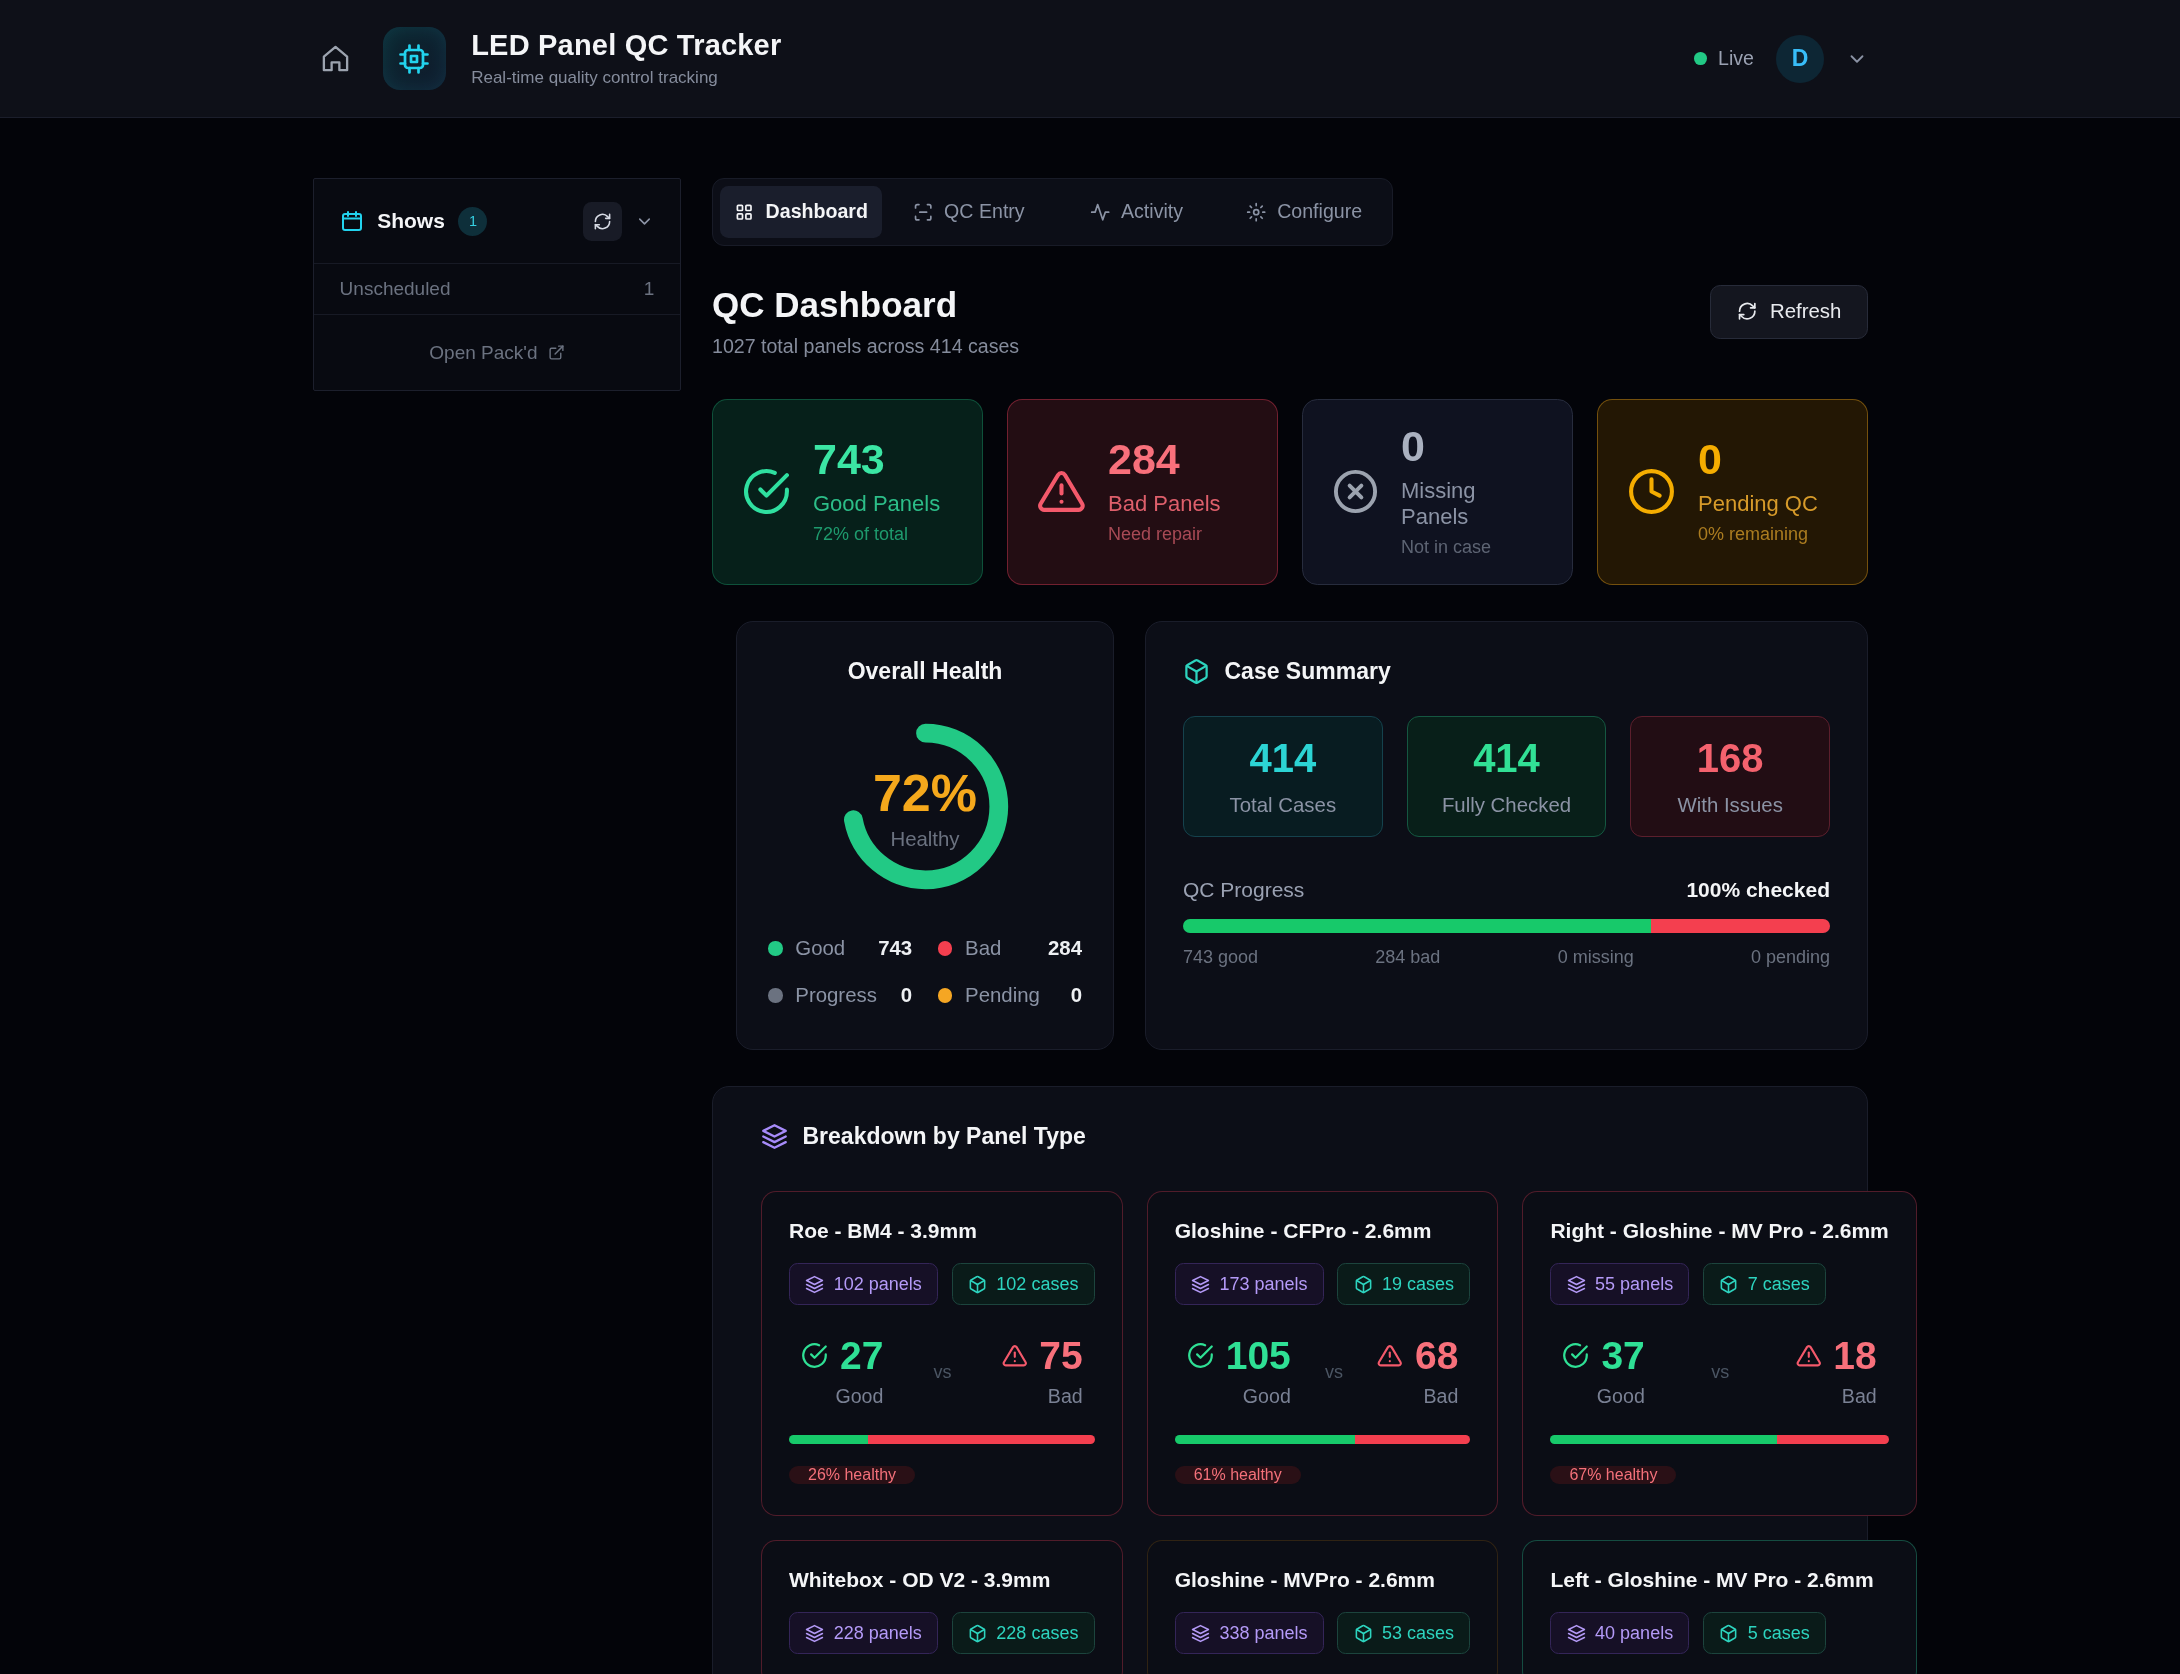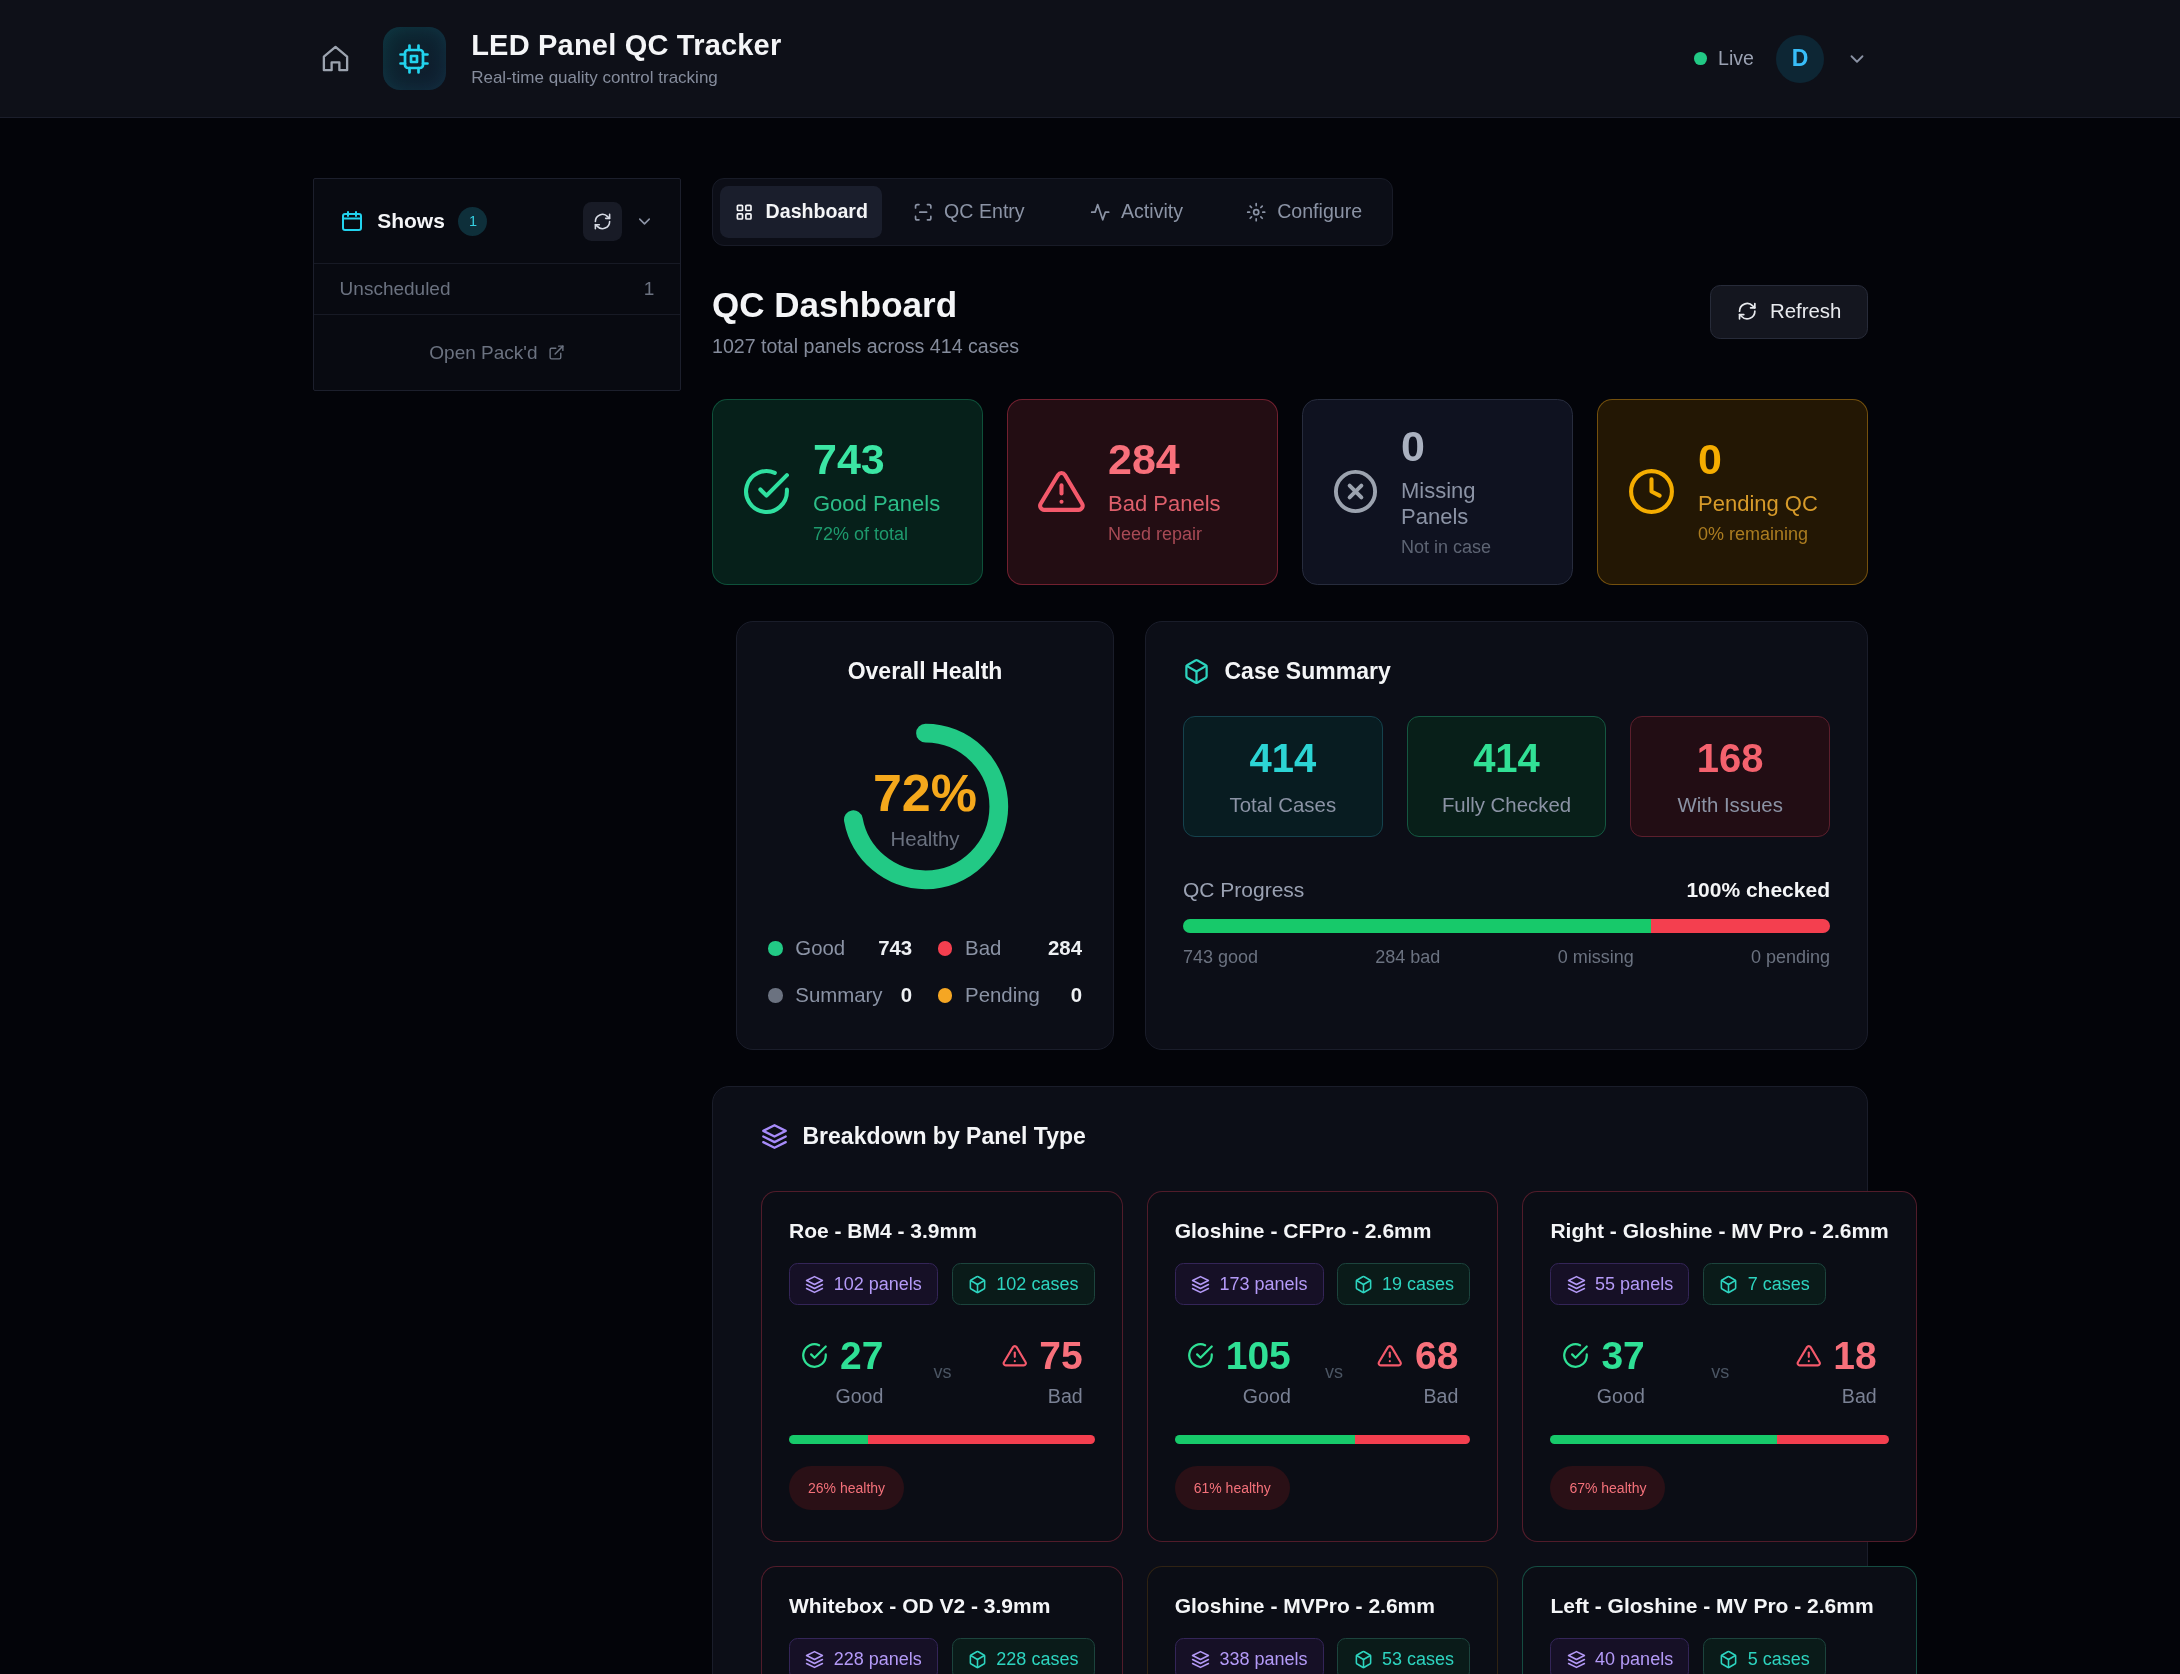--- a/index.html
+++ b/index.html
@@ -113,21 +113,21 @@
   .badge-cases  { background:#0a1b19; border:0.9px solid #1c443d; color:#2dd4bf; }
   .pt-stats { margin-top:31px; display:flex; align-items:center; justify-content:space-between; padding:0 12px; }
   .pt-side { display:flex; flex-direction:column; align-items:flex-end; }
   .pt-num-row { display:flex; align-items:center; gap:12px; }
   .pt-num-row.good { color:#2fe095; } .pt-num-row.bad { color:#f8707b; }
   .pt-num-row.bad .pt-stat-icon { color:#f4596b; }
   .pt-num { font-size:39px; font-weight:bold; line-height:1; }
   .pt-sub { font-size:19.6px; color:#7a8194; margin-top:10.2px; }
   .pt-vs { font-size:18px; color:#4b5563; }
   .pt-bar { margin-top:27px; height:8.5px; border-radius:851px; overflow:hidden; display:flex; }
-  .pill { margin-top:22px; display:inline-flex; padding:14px 19px; border-radius:851px; font-size:14px; }
+  .pill { margin-top:22px; display:inline-flex; padding:0 19px; border-radius:851px; font-size:16px; }
   .pill.t-red   { background:#2a1016; color:#f4717a; }
 </style>
 </head>
 <body>
 
 <div class="header">
   <div class="header-inner">
     <div class="home-btn">
       <svg width="31" height="31" viewBox="0 0 24 24" fill="none" stroke="currentColor" stroke-width="1.8" stroke-linecap="round" stroke-linejoin="round">
           <path d="M3 10.5 12 3l9 7.5V21h-6v-6H9v6H3z"></path>
@@ -322,21 +322,21 @@
               <span class="legend-label">Good</span>
               <span class="legend-value">743</span>
             </div>
           <div class="legend-item">
               <span class="legend-dot" style="background: rgb(244, 63, 79);"></span>
               <span class="legend-label">Bad</span>
               <span class="legend-value">284</span>
             </div>
           <div class="legend-item">
               <span class="legend-dot" style="background: rgb(107, 114, 128);"></span>
-              <span class="legend-label">Summary</span>
+              <span class="legend-label">Progress</span>
               <span class="legend-value">0</span>
             </div>
           <div class="legend-item">
               <span class="legend-dot" style="background: rgb(245, 166, 35);"></span>
               <span class="legend-label">Pending</span>
               <span class="legend-value">0</span>
             </div>
         </div>
       </div>
 

